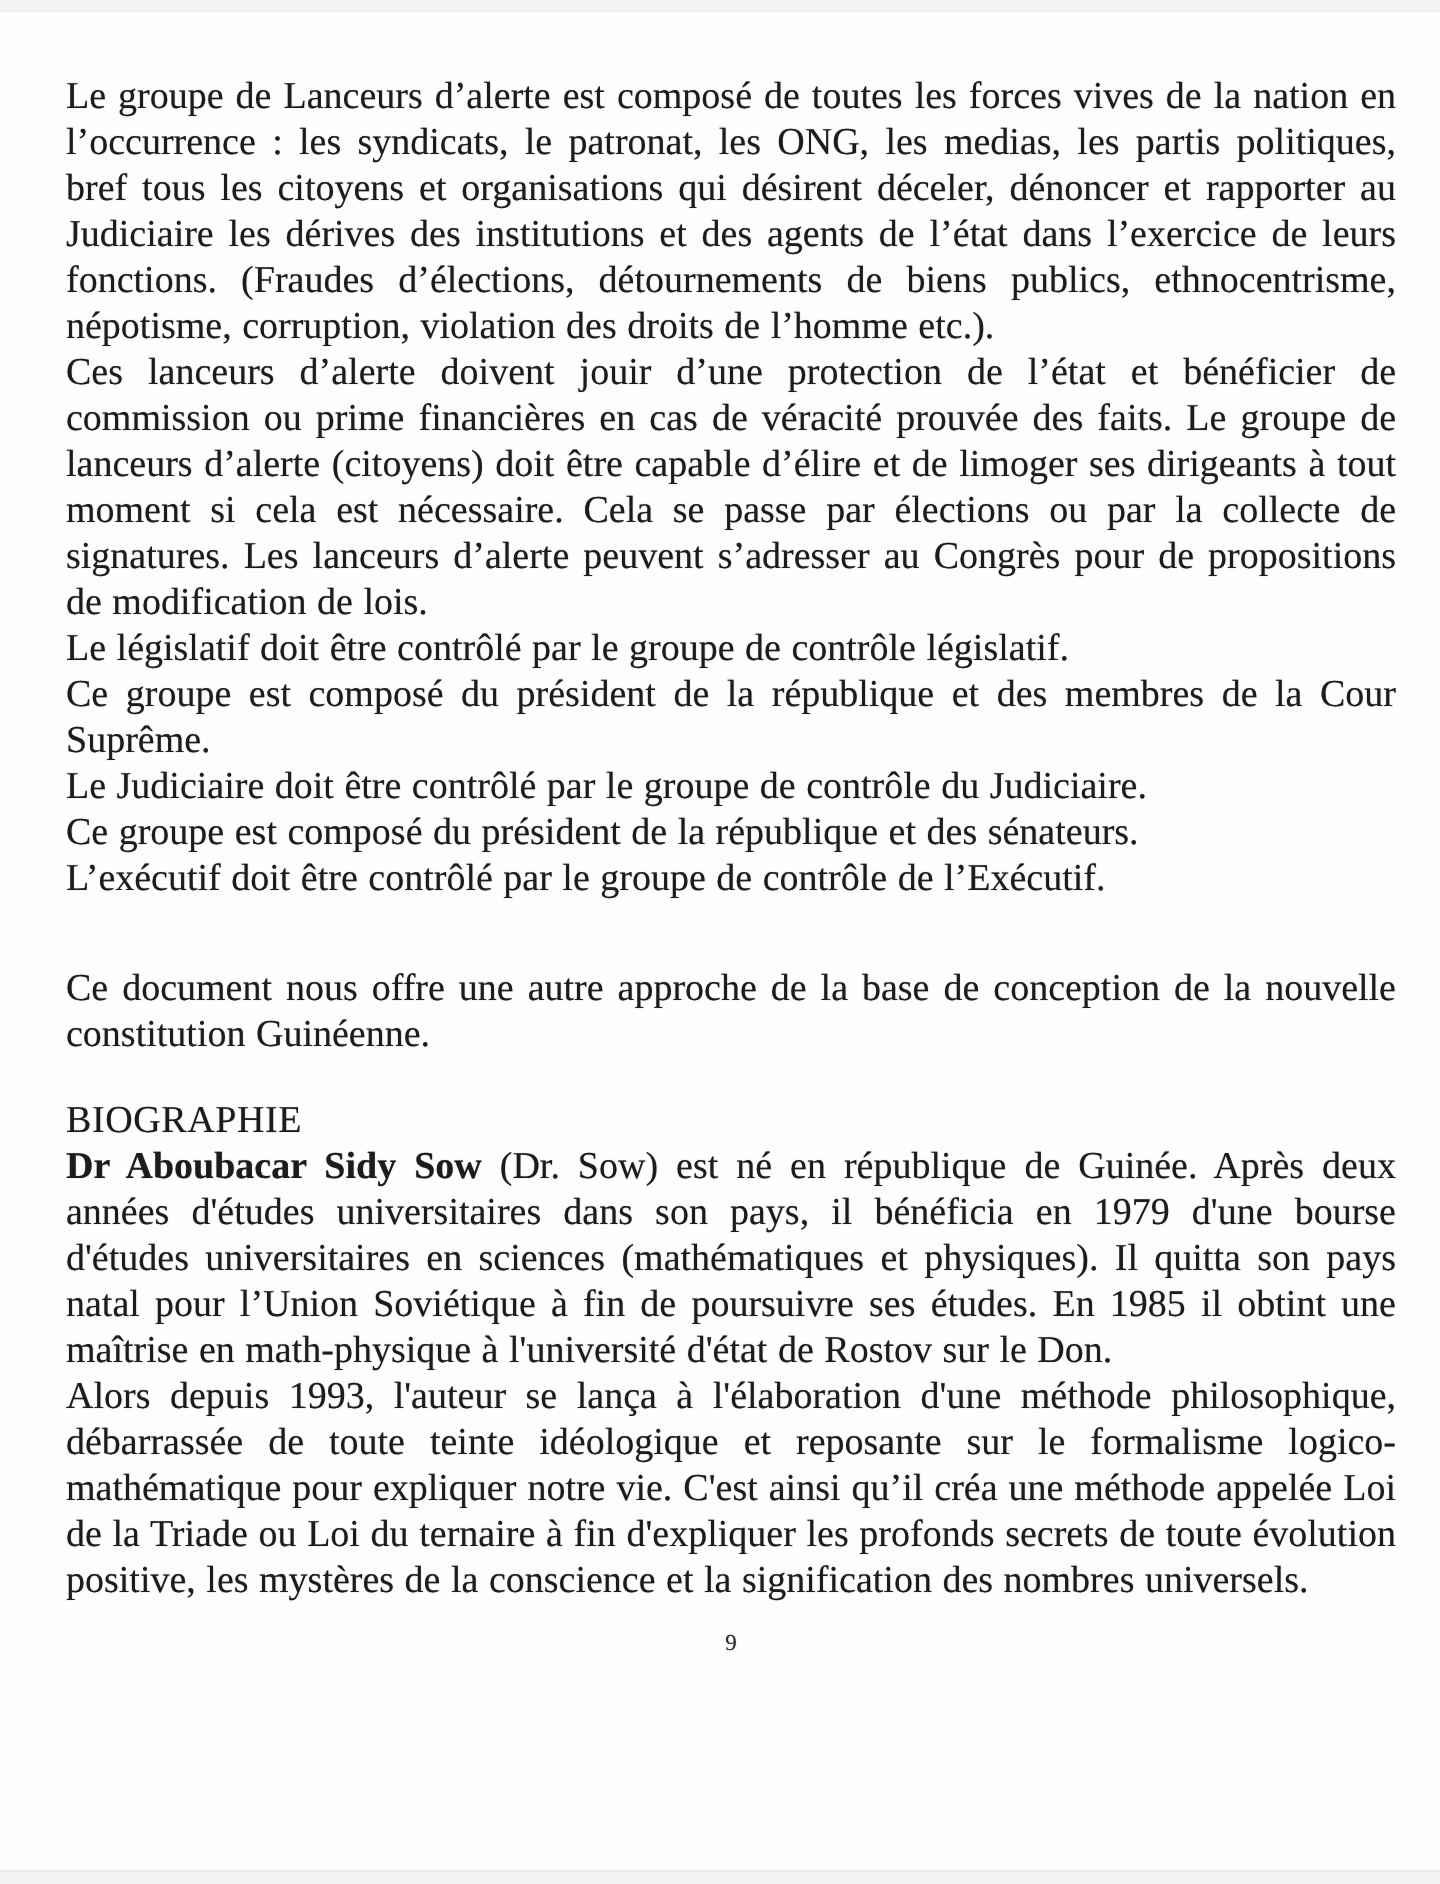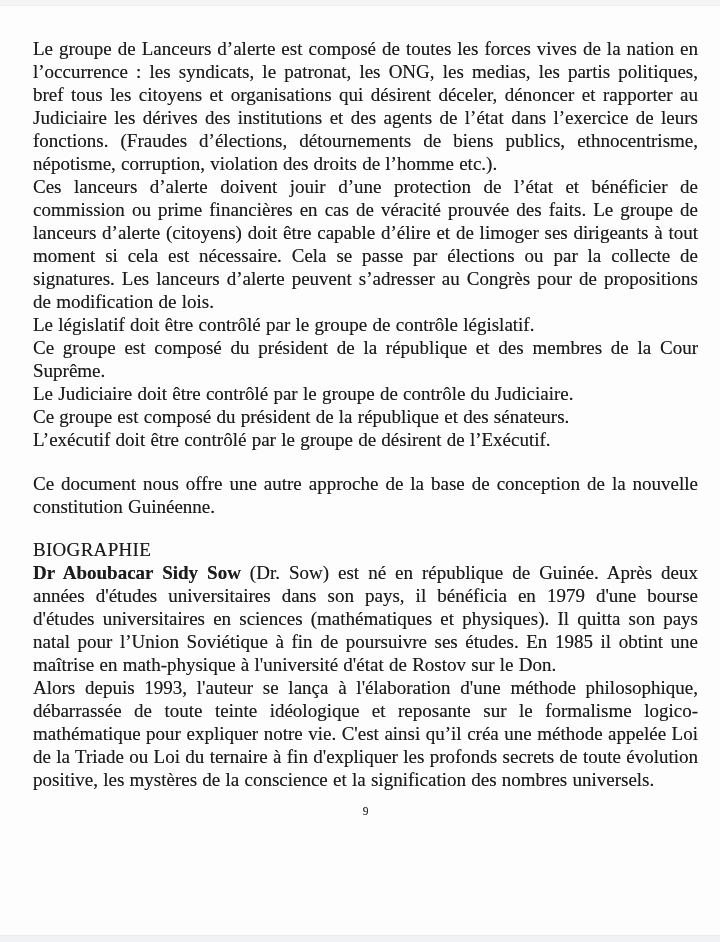--- a/index.html
+++ b/index.html
@@ -37,21 +37,21 @@
     background: transparent;
   }
   .page p {
     margin: 0;
     font-size: 19px;
     line-height: 23px;
     text-align: justify;
     text-shadow: 0 0 0.5px rgba(25,25,25,0.55);
     word-spacing: 0.5px;
   }
-  p.gap-1 { margin-top: 21px; }
+  p.gap-1 { margin-top: 32px; }
   p.gap-heading { margin-top: 20px; }
   p.gap-bio { }
   .heading {
     letter-spacing: 0.3px;
   }
   .page-number {
     margin-top: 12px;
     text-align: center;
     font-size: 11.5px;
     line-height: 16px;
@@ -66,21 +66,21 @@
 <div class="screen">
   <div class="edge-band top"></div>
 
   <div class="page">
     <p>Le groupe de Lanceurs d’alerte est composé de toutes les forces vives de la nation en l’occurrence : les syndicats, le patronat, les ONG, les medias, les partis politiques, bref  tous les citoyens et organisations qui désirent déceler, dénoncer et rapporter au Judiciaire les dérives des institutions et des agents de l’état dans l’exercice de leurs fonctions. (Fraudes d’élections, détournements de biens publics, ethnocentrisme, népotisme, corruption, violation des droits de l’homme etc.).</p>
     <p>Ces lanceurs d’alerte doivent jouir d’une protection de l’état et bénéficier de commission ou prime financières en cas de véracité prouvée des faits. Le groupe de lanceurs d’alerte (citoyens) doit être capable d’élire et de limoger ses dirigeants à tout moment si cela est nécessaire. Cela se passe par élections ou par la collecte de signatures. Les lanceurs d’alerte peuvent s’adresser au Congrès pour de propositions de modification de lois.</p>
     <p>Le législatif doit être contrôlé par le groupe de contrôle législatif.</p>
     <p>Ce groupe est composé du président de la république et des membres de la Cour Suprême.</p>
     <p>Le Judiciaire doit être contrôlé par le groupe de contrôle du Judiciaire.</p>
     <p>Ce groupe est composé du président de la république et des sénateurs.</p>
-    <p>L’exécutif doit être contrôlé par le groupe de désirent de l’Exécutif.</p>
+    <p>L’exécutif doit être contrôlé par le groupe de contrôle de l’Exécutif.</p>
     <p class="gap-1">Ce document nous offre une autre approche de la base de conception de la nouvelle constitution Guinéenne.</p>
 
     <p class="gap-heading heading">BIOGRAPHIE</p>
 
     <p class="gap-bio"><b>Dr Aboubacar Sidy Sow</b><span> (Dr. Sow) est né en république de Guinée. Après deux années d'études universitaires dans son pays, il bénéficia en 1979 d'une bourse d'études universitaires en sciences (mathématiques et physiques). Il quitta son pays natal pour l’Union Soviétique à fin de poursuivre ses études. En 1985 il obtint une maîtrise en math-physique à l'université d'état de Rostov sur le Don.</span></p>
     <p>Alors depuis 1993, l'auteur se lança à l'élaboration d'une méthode philosophique, débarrassée de toute teinte idéologique et reposante sur le formalisme logico-mathématique pour expliquer notre vie.  C'est ainsi qu’il créa une méthode appelée Loi de la Triade ou Loi du ternaire à fin d'expliquer les profonds secrets de toute évolution positive, les mystères de la conscience et la signification des nombres universels.</p>
 
     <div class="page-number">9</div>
   </div>
 

